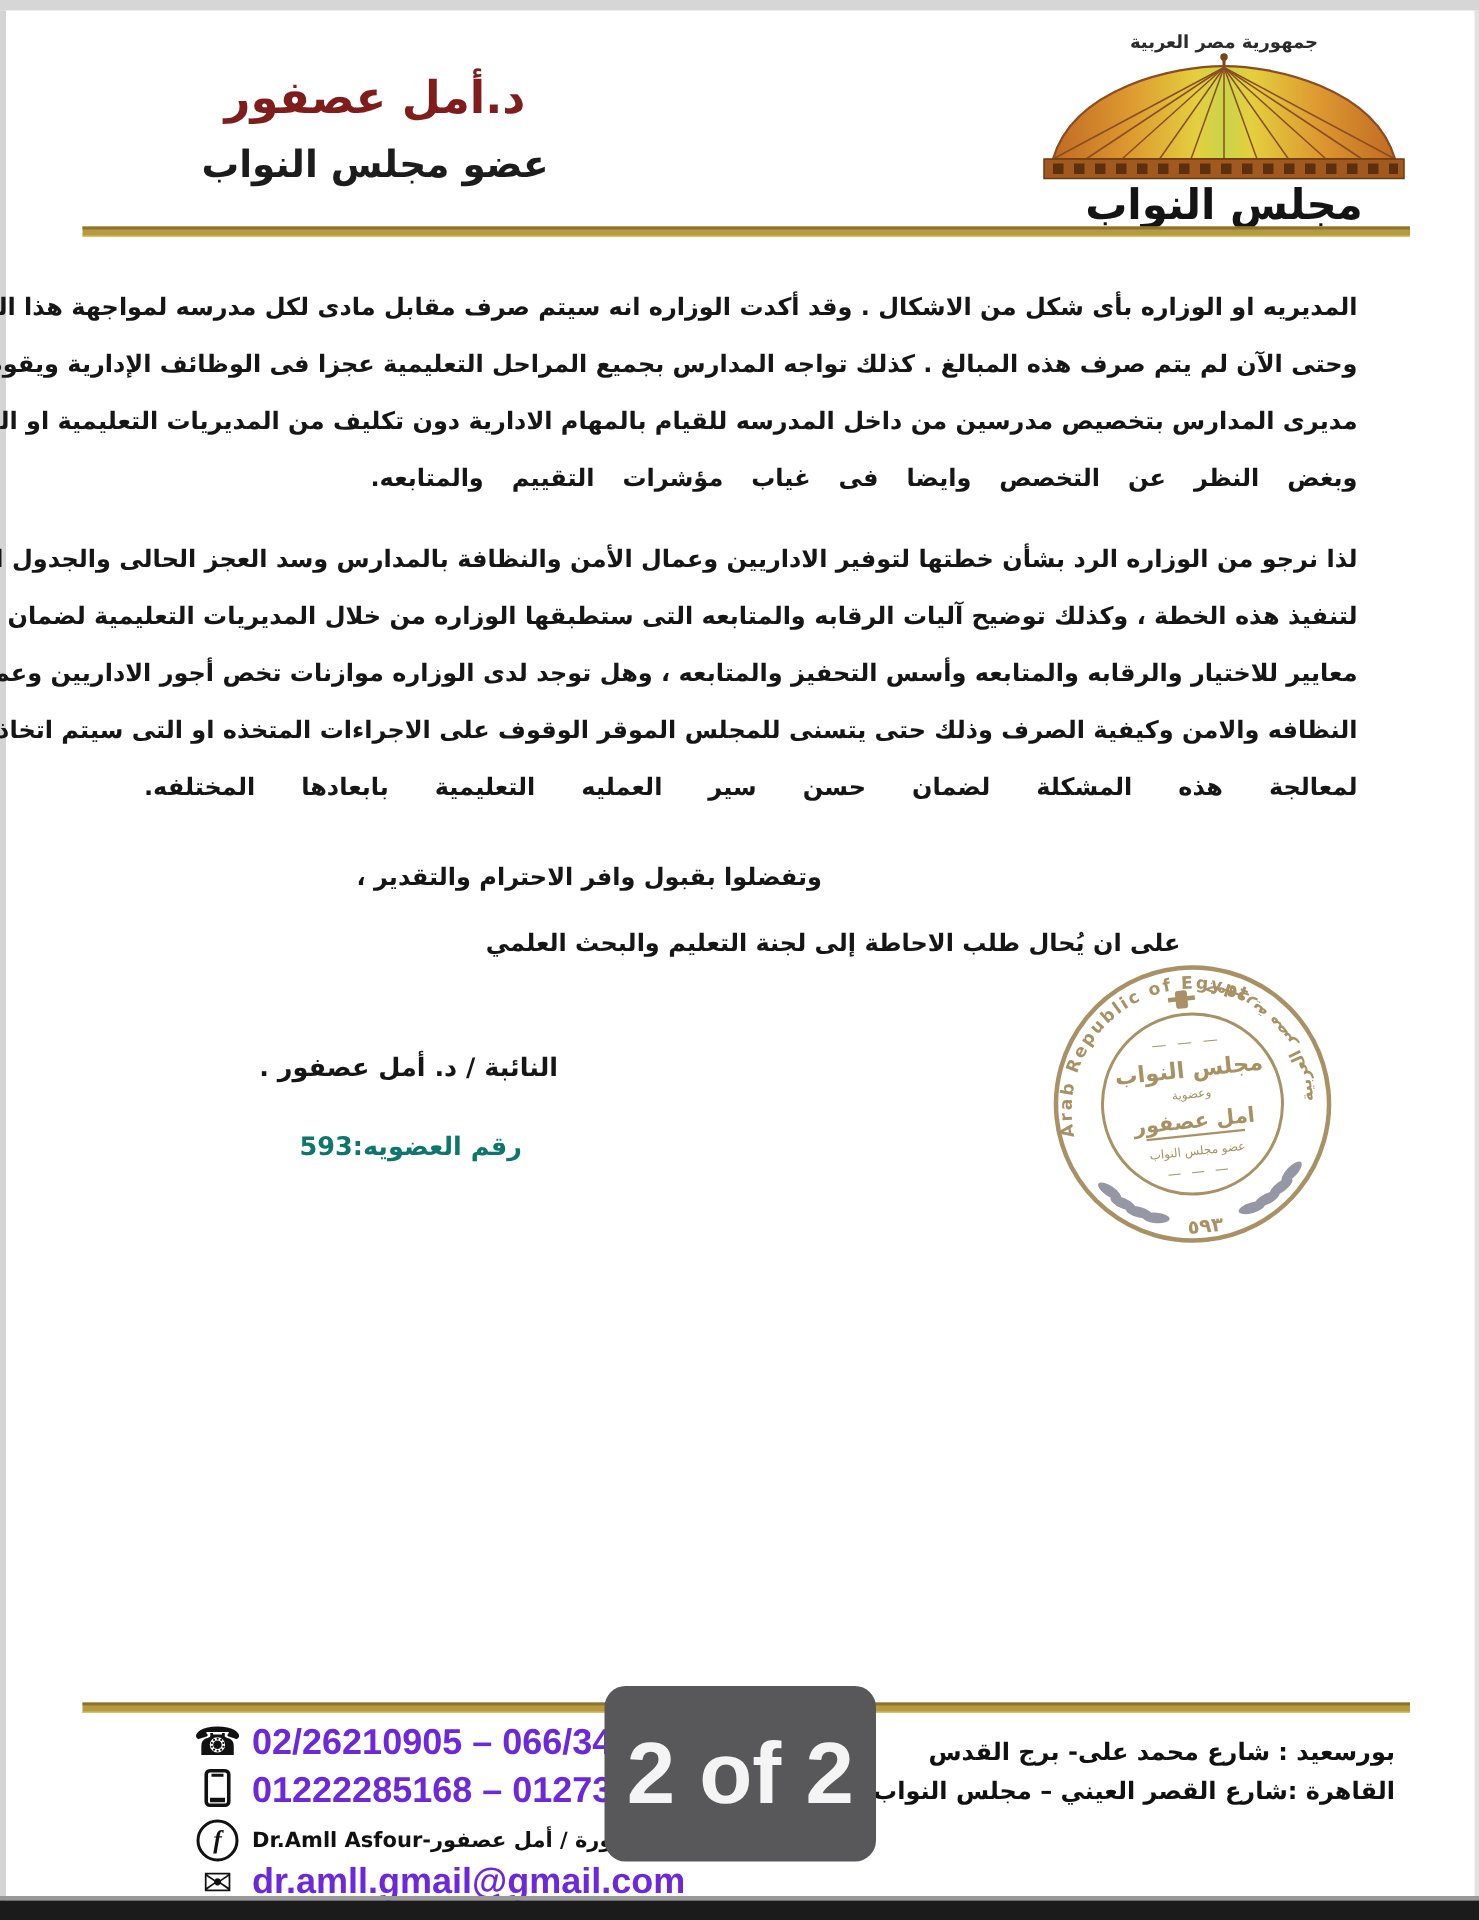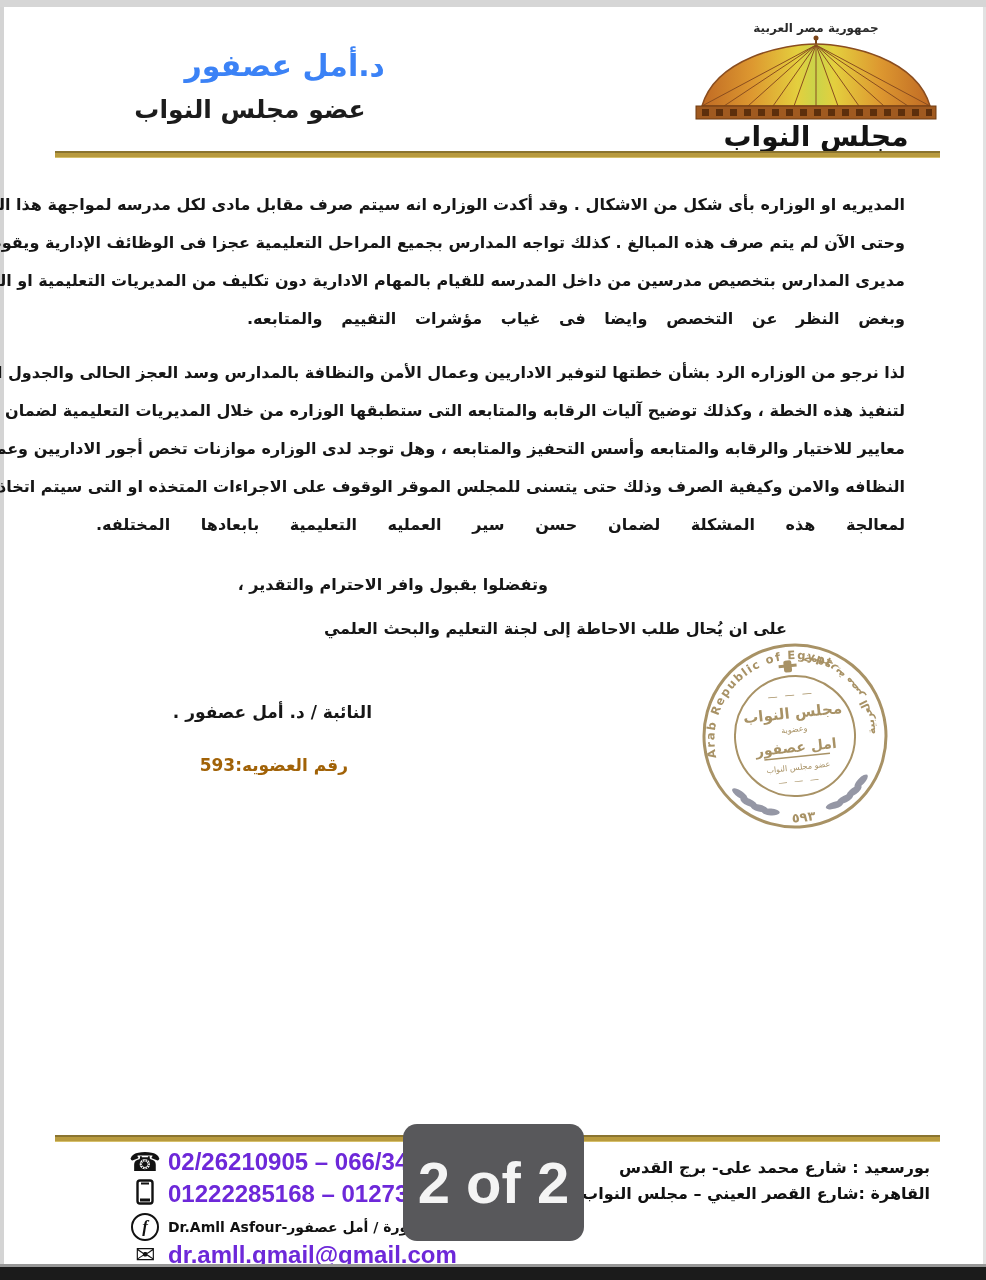--- a/index.html
+++ b/index.html
@@ -6,22 +6,22 @@
   .page{position:relative;width:986px;height:1280px;background:#ffffff;overflow:hidden;
         font-family:"DejaVu Sans",sans-serif;}
   
   .edge-top{position:absolute;left:0;top:0;width:100%;height:7px;background:#d6d6d6;}
   .edge-left{position:absolute;left:0;top:7px;width:4px;bottom:0;background:#d4d4d4;}
   .edge-right{position:absolute;right:0;top:7px;width:3px;bottom:0;background:#e2e2e2;}
   .edge-gray-bottom{position:absolute;left:0;right:0;bottom:13px;height:3px;background:#989898;}
   .edge-black-bottom{position:absolute;left:0;right:0;bottom:0;height:13px;background:#1b1b1b;}
 
   
-  .hdr-name{position:absolute;left:115px;top:48px;width:270px;text-align:right;
-            font-size:30px;font-weight:700;color:#3b82f6;}
+  .hdr-name{position:absolute;left:115px;top:48px;width:270px;text-align:center;
+            font-size:30px;font-weight:700;color:#7f1d1d;}
   .hdr-title{position:absolute;left:110px;top:95px;width:280px;text-align:center;
              font-size:25px;font-weight:700;color:#1c1c1c;}
   .gold-rule{position:absolute;left:55px;width:885px;height:4px;background:#b89a3e;
              border-top:2px solid #8a7430;border-bottom:1px solid #d6c06b;}
   .rule-top{top:151px;}
   .rule-footer{top:1135px;}
 
   
   .logo{position:absolute;left:688px;top:14px;width:256px;height:138px;}
   .logo svg{width:100%;height:100%;}
@@ -33,21 +33,21 @@
   .bl-last1{padding-left:161px;}
   .bl-last2{padding-left:10px;}
   .pgap{height:16px;}
   .cline{line-height:38px;text-align:right;white-space:nowrap;}
   .c1{margin-top:6px;padding-left:100px;padding-right:118px;}
   .c2{margin-top:22px;padding-right:357px;}
 
   .sig-name{position:absolute;left:172px;top:702px;width:200px;direction:rtl;
             font-size:17px;font-weight:700;color:#161616;white-space:nowrap;}
   .sig-num{position:absolute;left:198px;top:755px;width:150px;direction:rtl;
-           font-size:17px;font-weight:700;color:#a16207;white-space:nowrap;}
+           font-size:17px;font-weight:700;color:#0f766e;white-space:nowrap;}
 
   
   .stamp{position:absolute;left:696px;top:640px;width:198px;height:192px;
          transform:rotate(-6deg);opacity:.92;}
 
   
   .f-row{position:absolute;height:28px;display:flex;align-items:center;}
   .f-icon{width:46px;text-align:center;flex:0 0 46px;color:#111;}
   .f-text{font-family:"Liberation Sans","DejaVu Sans",sans-serif;
           font-weight:700;font-size:24px;color:#6d28d9;}

